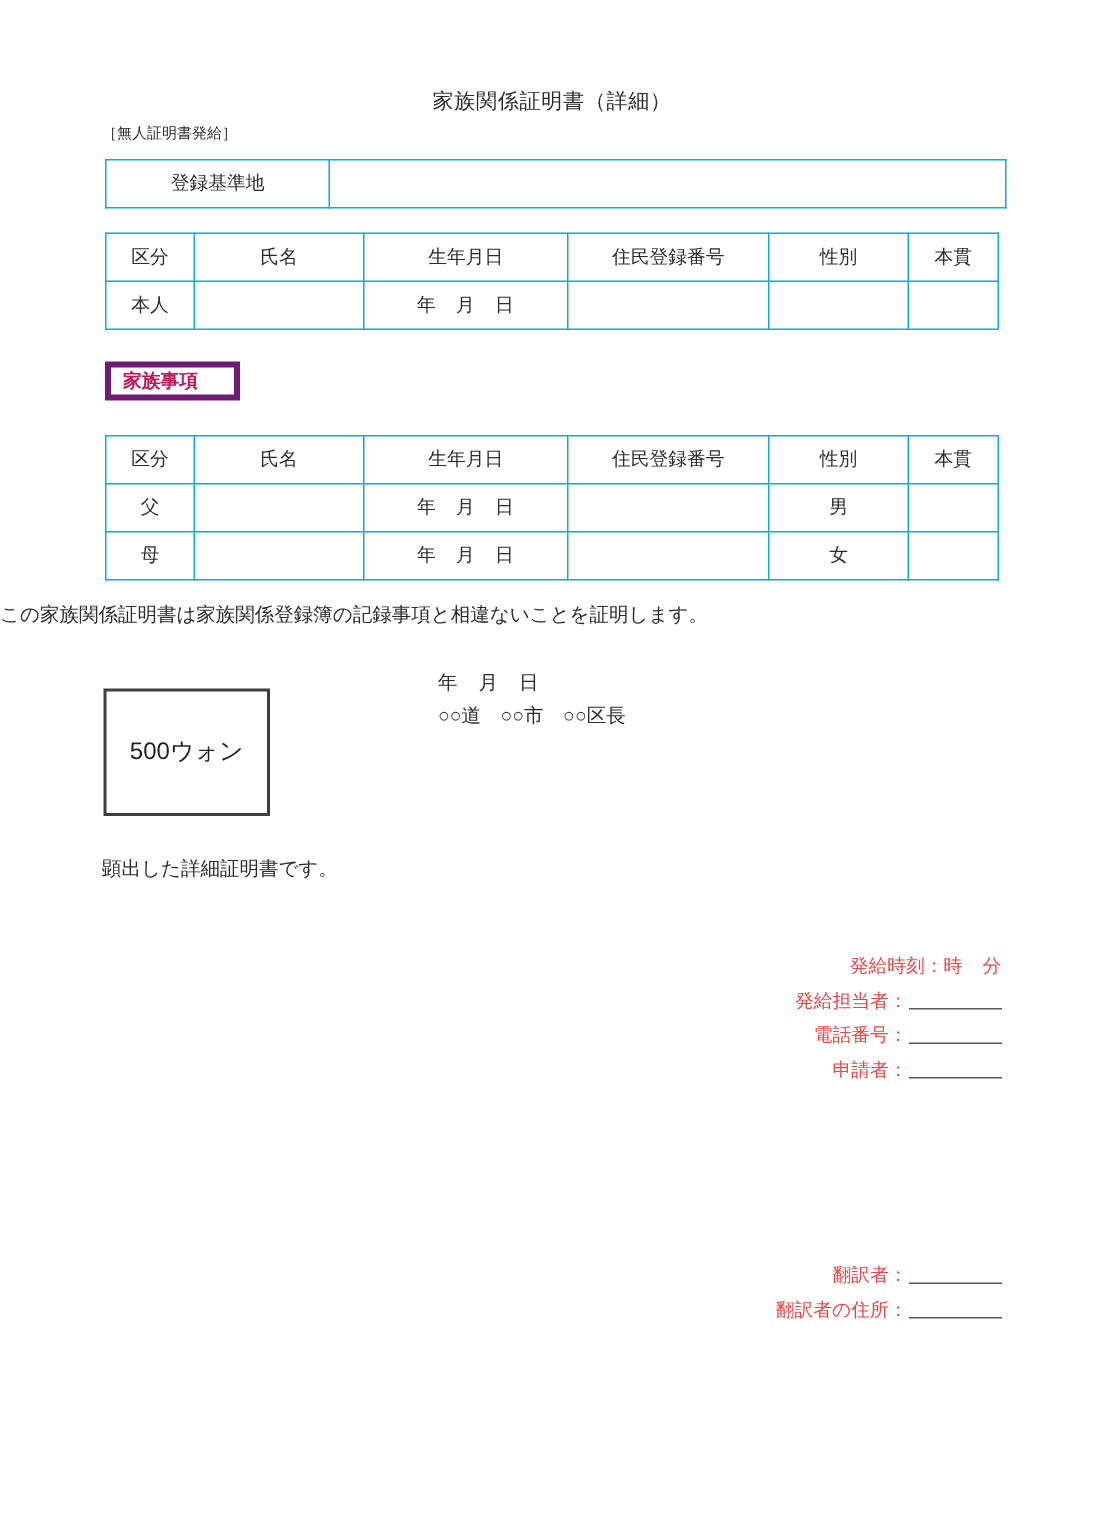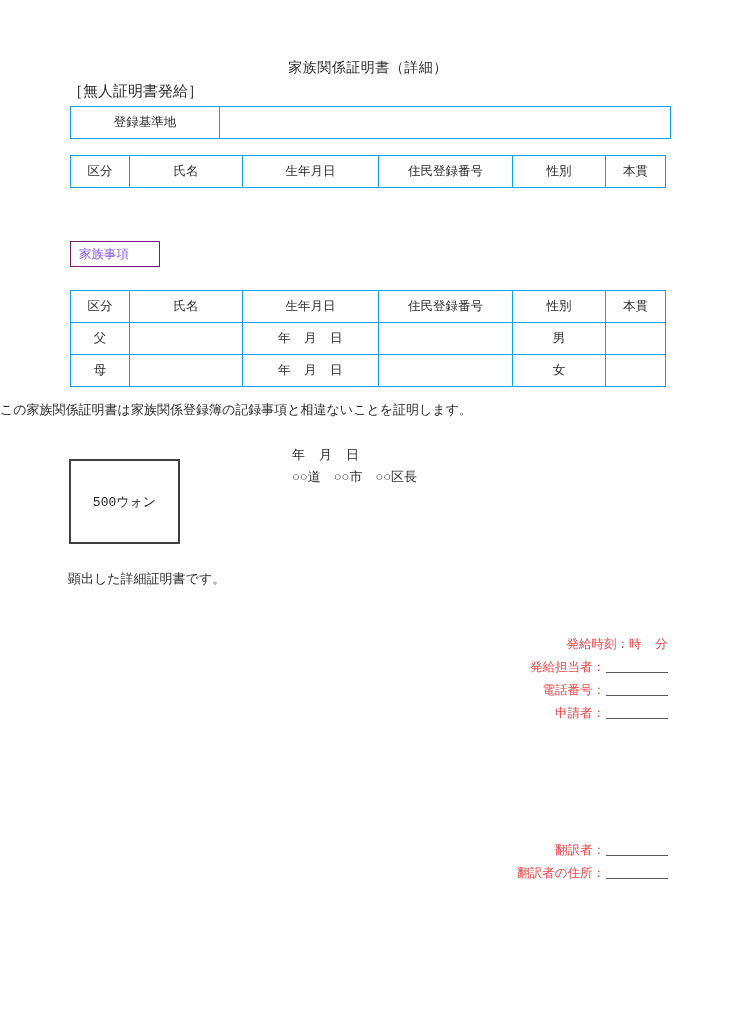--- a/index.html
+++ b/index.html
@@ -33,21 +33,21 @@
     font-size: 14px;
     letter-spacing: 0.5px;
     color: #2b2b2b;
   }
 
   
   .bracket-label {
     position: absolute;
     left: 68px;
     top: 82px;
-    font-size: 15px;
+    font-size: 10px;
     color: #2b2b2b;
   }
 
   
   .grid {
     position: absolute;
     border-collapse: collapse;
     table-layout: fixed;
     font-size: 12.5px;
     color: #2b2b2b;
@@ -81,27 +81,28 @@
     word-spacing: 6px;
   }
 
   
   .section-box {
     position: absolute;
     left: 70px;
     top: 241px;
     width: 90px;
     height: 26px;
-    border: 1px solid #701a75;
+    border: 4px solid #701a75;
     font-size: 12.5px;
-    color: #8b5cf6;
+    color: #be185d;
     display: flex;
     align-items: center;
     padding-left: 8px;
     box-sizing: border-box;
+    font-weight: bold;
   }
 
   
   .statement {
     position: absolute;
     left: 0;
     top: 401px;
     width: 736px;
     text-align: left;
     font-size: 13px;
@@ -125,23 +126,22 @@
     position: absolute;
     left: 69px;
     top: 459px;
     width: 111px;
     height: 85px;
     border: 2px solid #3f3f3f;
     box-sizing: border-box;
     display: flex;
     align-items: center;
     justify-content: center;
-    font-size: 13px;
+    font-size: 16px;
     color: #1f1f1f;
-    font-family: Liberation Mono, monospace;
   }
 
   
   .footnote {
     position: absolute;
     left: 68px;
     top: 567px;
     width: 600px;
     font-size: 13px;
     line-height: 23px;
@@ -193,20 +193,28 @@
   <table class="grid" id="person-table">
     <tbody>
       <tr>
         <td class="col-kubun">区分</td>
         <td class="col-shimei">氏名</td>
         <td class="col-seinen">生年月日</td>
         <td class="col-juumin">住民登録番号</td>
         <td class="col-seibetsu">性別</td>
         <td class="col-honkan">本貫</td>
       </tr>
+      <tr>
+        <td>本人</td>
+        <td></td>
+        <td class="date-cells">年　月　日</td>
+        <td></td>
+        <td></td>
+        <td></td>
+      </tr>
     </tbody>
   </table>
 
   <div class="section-box">家族事項</div>
 
   <table class="grid" id="family-table">
     <tbody>
       <tr>
         <td class="col-kubun">区分</td>
         <td class="col-shimei">氏名</td>

